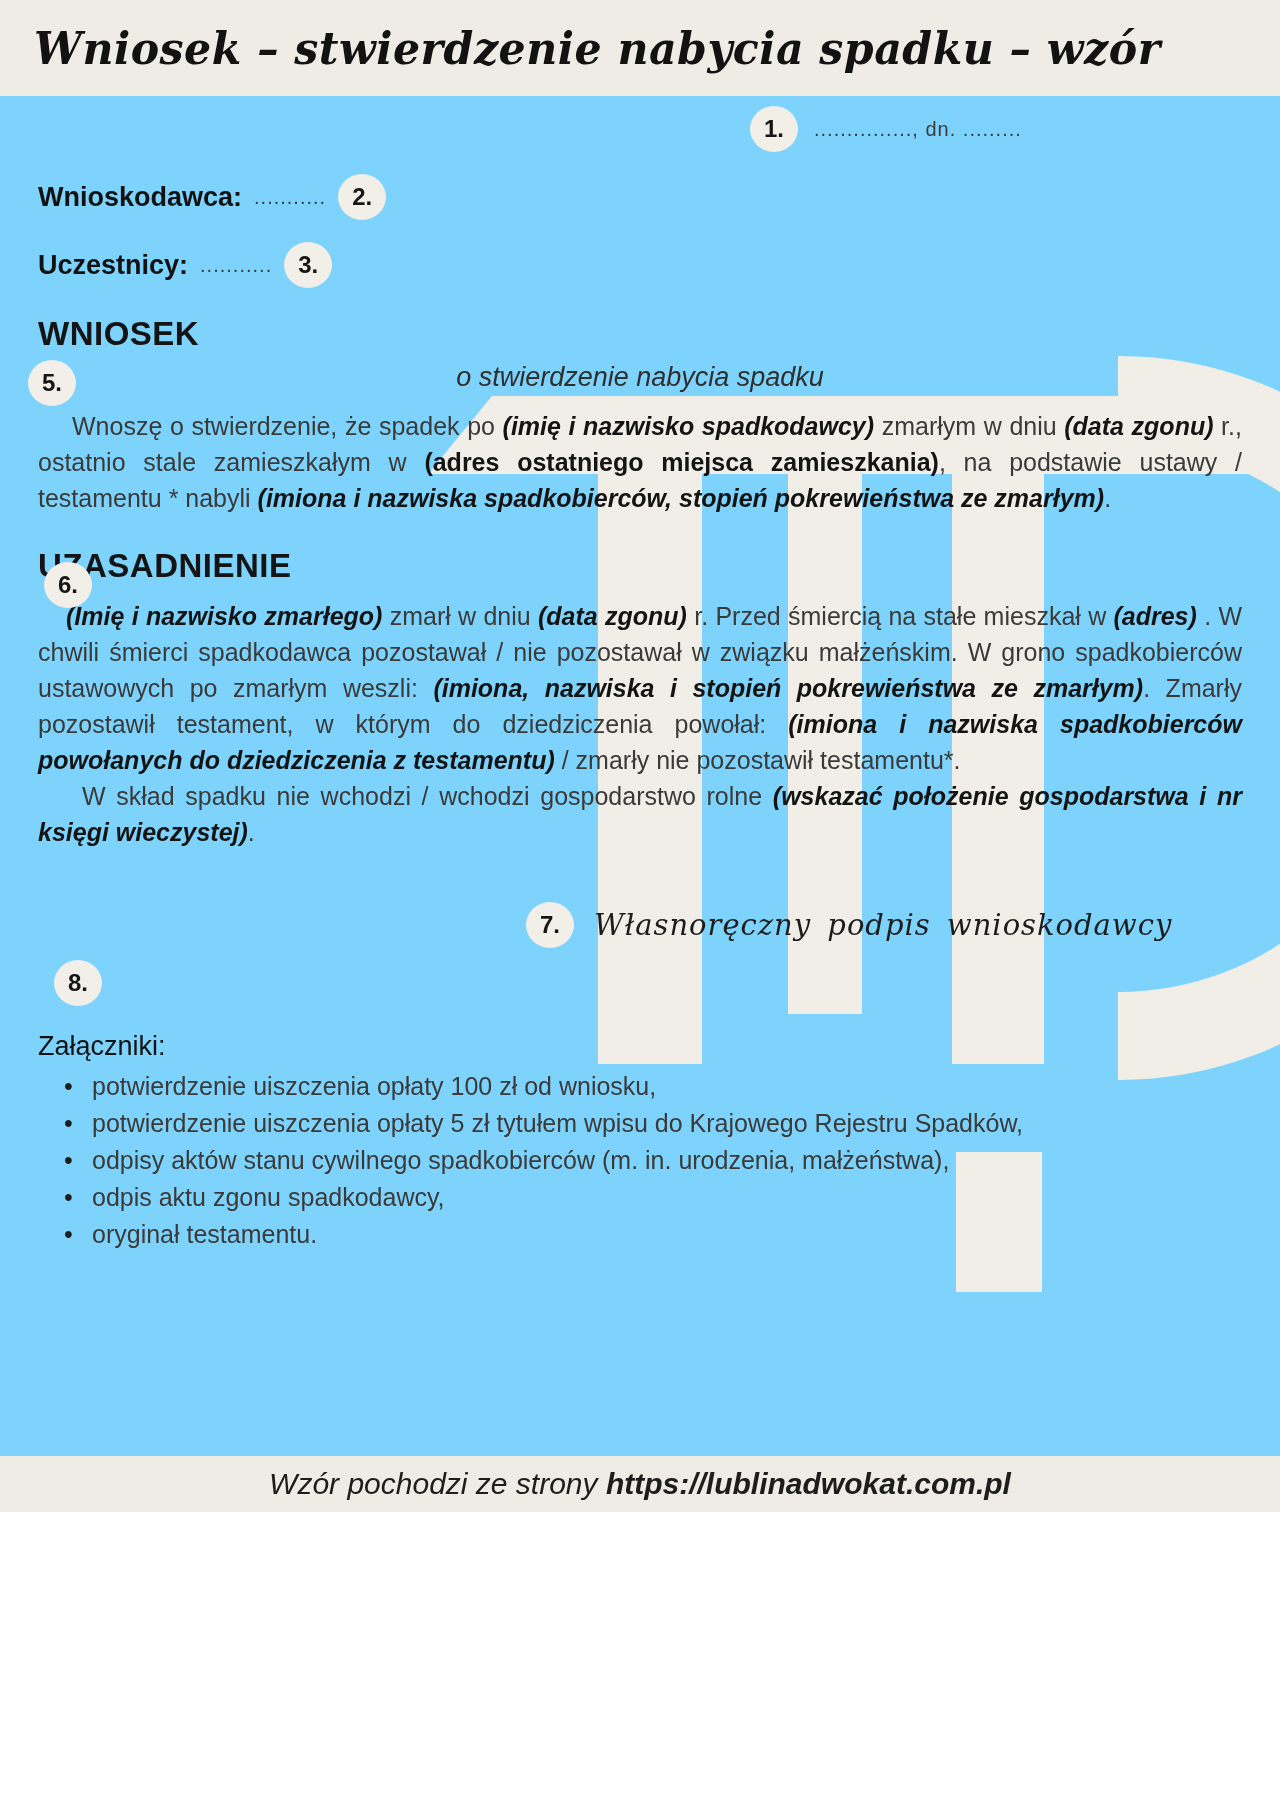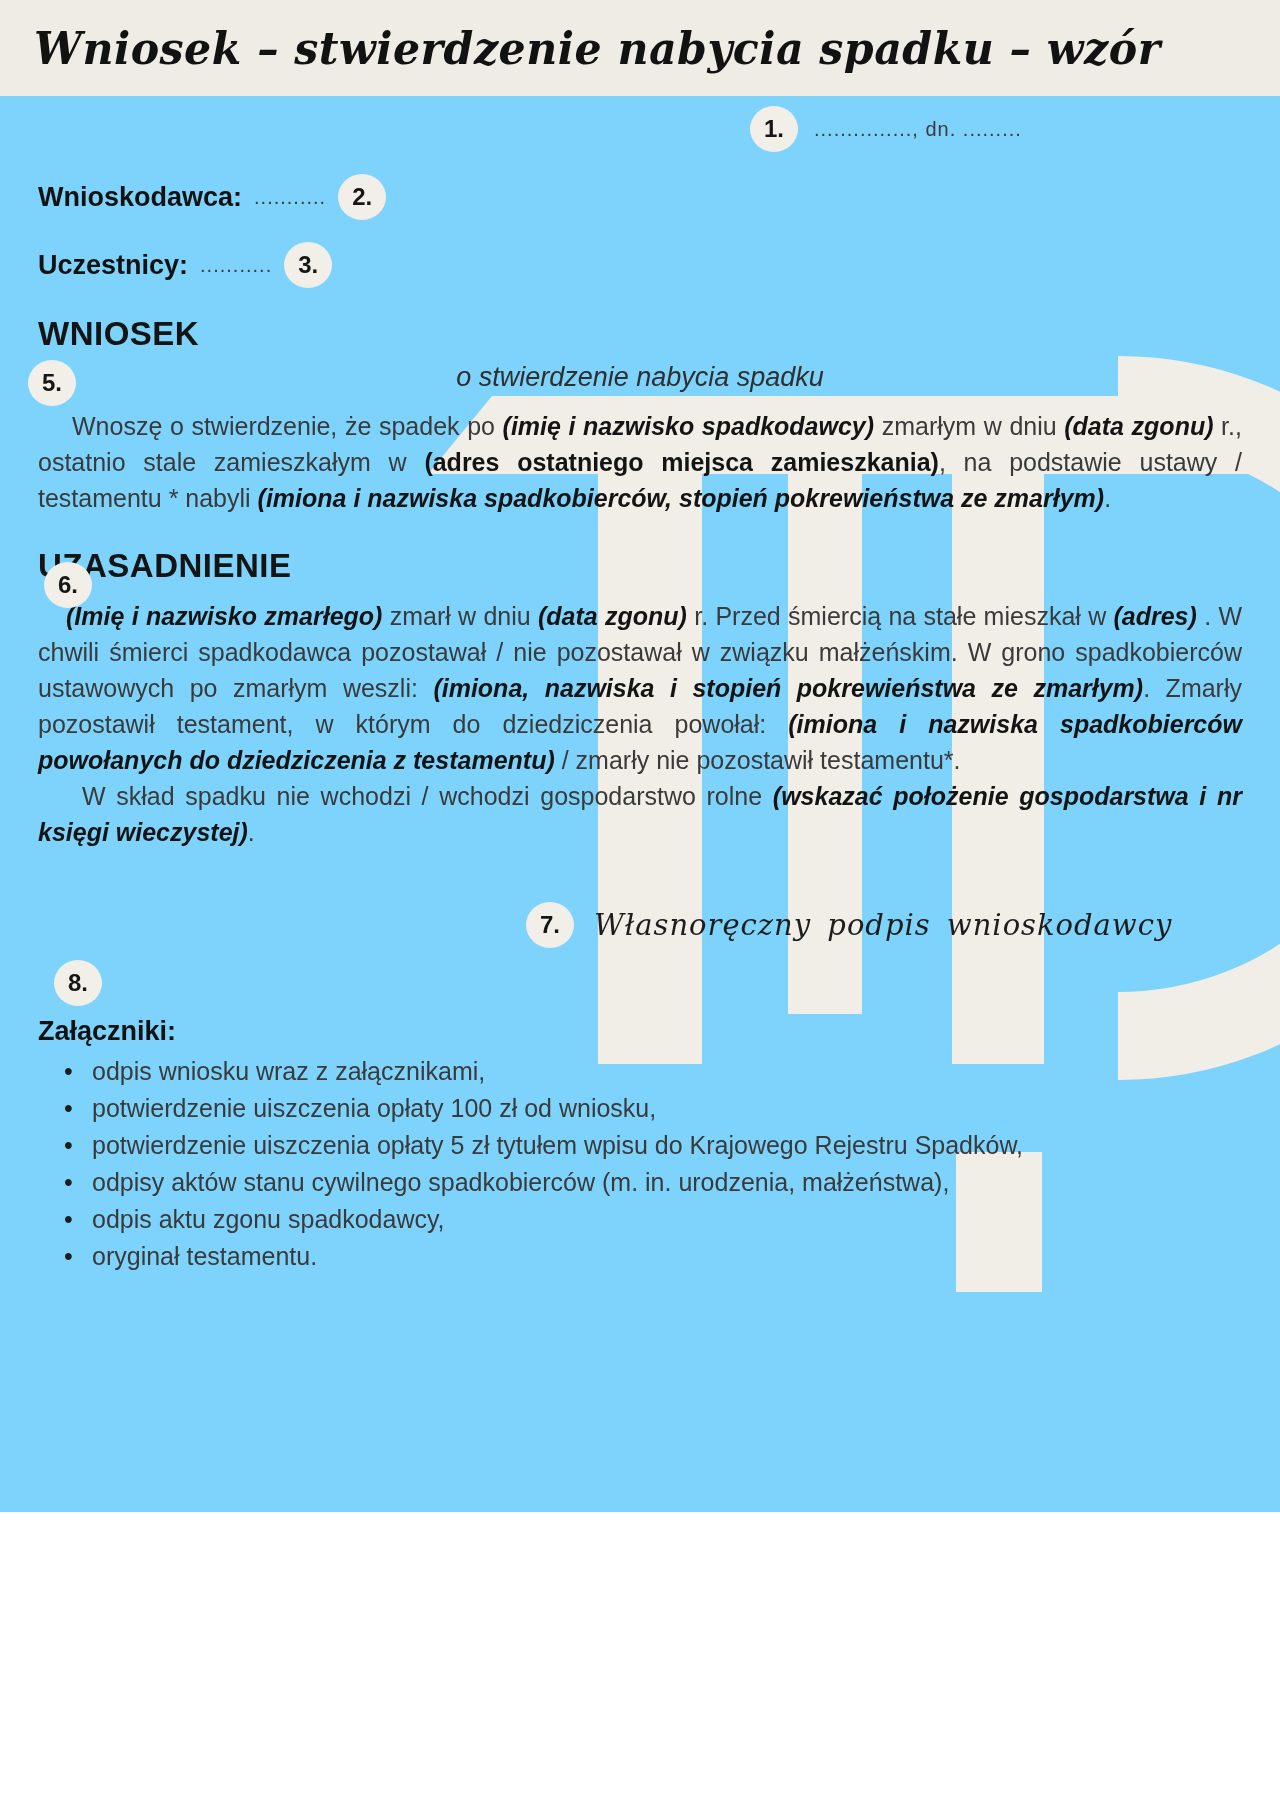--- a/index.html
+++ b/index.html
@@ -60,21 +60,21 @@
   .indent-3 { text-indent:44px; margin-top:0; }
   .just-row { position:relative; margin-top:30px; }
   .just-row .badge { position:absolute; left:6px; top:16px; }
   .signature-row { display:flex; align-items:center; gap:20px; margin-top:52px; padding-left:488px; }
   .signature-text {
     font-family:"DejaVu Serif", serif; font-style:italic; font-size:29px;
     color:#1d1d1d; letter-spacing:1px; word-spacing:6px; white-space:nowrap;
   }
   .attachments { margin-top:12px; }
   .attachments .badge { margin-left:16px; }
-  .att-label { margin-top:10px; font-weight:700; font-size:27px; color:#121212; }
+  .att-label { margin-top:25px; font-weight:400; font-size:27px; color:#121212; }
   .att-list { margin:6px 0 0 24px; list-style:none; }
   .att-list li {
     position:relative; padding-left:30px; font-size:25px; line-height:37px; color:#3a3a3a;
   }
   .att-list li::before {
     content:"•"; position:absolute; left:2px; top:0; color:#1d1d1d; font-size:25px;
   }
 </style>
 </head>
 <body>
@@ -133,25 +133,25 @@
 
     <div class="signature-row">
       <span class="badge">7.</span>
       <span class="signature-text">Własnoręczny podpis wnioskodawcy</span>
     </div>
 
     <div class="attachments">
       <span class="badge">8.</span>
       <div class="att-label">Załączniki:</div>
       <ul class="att-list">
-        <li>odpis wniosku wraz z załącznikami,</li>
         <li>potwierdzenie uiszczenia opłaty 100 zł od wniosku,</li>
         <li>potwierdzenie uiszczenia opłaty 5 zł tytułem wpisu do Krajowego Rejestru Spadków,</li>
         <li>odpisy aktów stanu cywilnego spadkobierców (m. in. urodzenia, małżeństwa),</li>
         <li>odpis aktu zgonu spadkodawcy,</li>
         <li>oryginał testamentu.</li>
       </ul>
     </div>
 
   </main>
 
+  <footer class="bottombar"><span>Wzór pochodzi ze strony </span><span class="footer-link">https://lublinadwokat.com.pl</span></footer>
 
 </div>
 
 </body></html>

